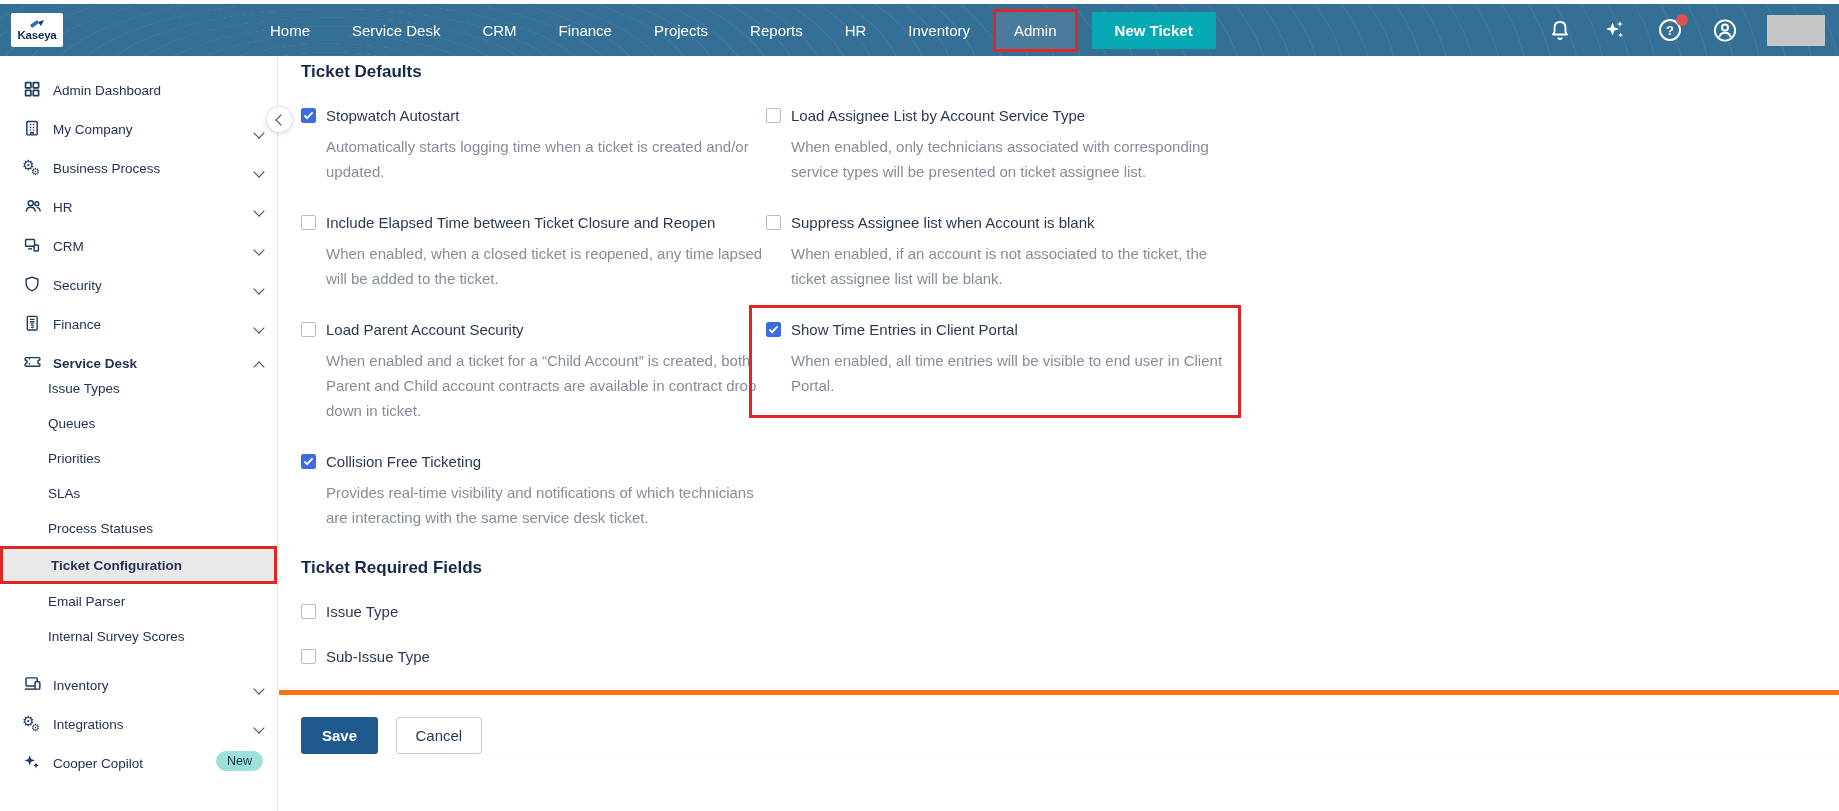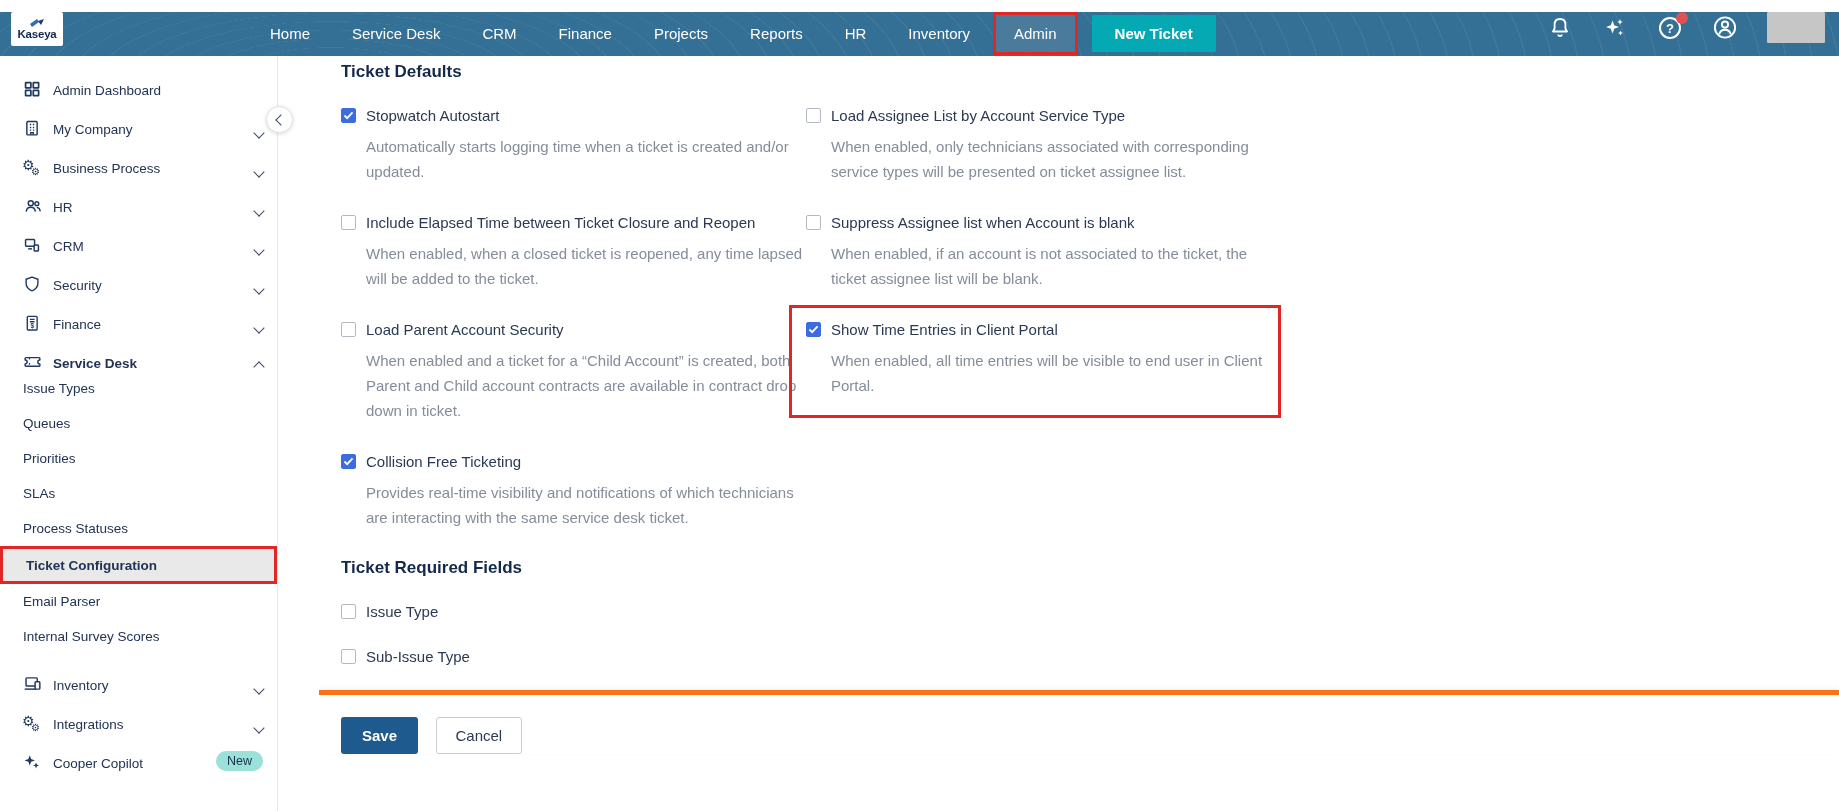--- a/index.html
+++ b/index.html
@@ -1,22 +1,22 @@
 <!DOCTYPE html>
 <html><head>
 <meta charset="utf-8">
 <style>
   * { margin:0; padding:0; box-sizing:border-box; }
   html,body { width:1839px; height:811px; overflow:hidden; }
   #app { position:relative; width:1839px; height:811px; background:#fff;
          font-family:"Liberation Sans", sans-serif; }
 
   
-  .topbar { position:absolute; top:12px; left:0; right:0; height:44px; background:#346f95;
-            display:flex; align-items:flex-start; z-index:10;
+  .topbar { position:absolute; top:4px; left:0; right:0; height:52px; background:#346f95;
+            display:flex; align-items:center; z-index:10;
             background-image:repeating-radial-gradient(ellipse 900px 300px at 18% 160%,
               rgba(255,255,255,0.06) 0 1.5px, rgba(255,255,255,0) 1.5px 26px); }
   .logo-box { margin-left:11px; width:52px; height:34px; background:#fff; border-radius:2px;
               display:flex; flex-direction:column; align-items:center; justify-content:center; }
   .logo-mark { line-height:8px; }
   .logo-text { font-size:11.5px; font-weight:700; color:#12284d; letter-spacing:-0.2px; line-height:12px; }
   .nav { display:flex; align-items:center; margin-left:186px; }
   .nav-item { color:#fff; font-size:15px; font-weight:500; padding:13px 21px; cursor:pointer; white-space:nowrap; }
   .nav-item.admin-active { background:#4a7a9c; border:3px solid #e12726; padding:10px 18px; margin-left:2px; }
   .btn-new-ticket { margin-left:14px; background:#04a9b4; color:#fff; border:none; border-radius:1px;
@@ -29,35 +29,35 @@
   
   .sidebar { position:absolute; top:48px; left:0; bottom:0; width:278px; background:#fff;
              border-right:1px solid #e4e7ea; padding-top:11px; overflow:hidden; z-index:5; }
   .side-item { display:flex; align-items:flex-end; height:39px; padding:0 14px 0 20px; cursor:pointer; }
   .side-icon { width:24px; display:flex; justify-content:center; color:#1f3a60; flex:none; }
   .side-label { margin-left:9px; font-size:13.5px; font-weight:500; color:#223353; flex:1 1 auto; white-space:nowrap; }
   .side-item.bold .side-label { font-weight:700; }
   .chev { width:8px; height:8px; border-right:1.6px solid #3c4a63; border-bottom:1.6px solid #3c4a63;
           transform:rotate(45deg); margin-top:-4px; flex:none; }
   .chev.up { transform:rotate(-135deg); margin-top:4px; }
-  .sub-item { display:flex; align-items:center; height:35px; padding-left:23px; font-size:13.5px;
+  .sub-item { display:flex; align-items:center; height:35px; padding-left:48px; font-size:13.5px;
               color:#223353; cursor:pointer; white-space:nowrap; }
   .sub-item.selected { height:38px; background:#e9e9e9; border:3px solid #e12726; font-weight:700; }
   .badge-new { margin-left:9px; background:#9ce0da; color:#143247; font-size:12.5px;
                padding:3px 11px; border-radius:999px; }
   .gears-wrap { position:relative; font-size:14px; line-height:14px; color:#1f3a60; width:20px; height:18px; }
   .gears-wrap .g2 { position:absolute; font-size:10px; left:9px; top:7px; }
   .collapse-btn { position:absolute; left:266px; top:106px; width:27px; height:27px; border-radius:50%;
                   background:#fff; border:1px solid #dfe2e6; box-shadow:0 1px 4px rgba(0,0,0,.14);
                   display:flex; align-items:center; justify-content:center; cursor:pointer; z-index:20; }
   .collapse-btn .chev { transform:rotate(135deg); margin:0 0 0 3px; }
 
   
   .main { position:absolute; top:48px; left:279px; right:0; bottom:0; background:#fff;
-          border-top:1px solid #e8ebee; padding:13px 0 0 22px; overflow:hidden;margin-left:40px; }
+          border-top:1px solid #e8ebee; padding:13px 0 0 22px; overflow:hidden; }
   .section-title { font-size:17px; font-weight:700; color:#15294b; margin-bottom:22px; }
   .opt-grid { display:grid; grid-template-columns:465px 520px; align-items:start; }
   .opt { margin-bottom:27px; }
   .opt-head { display:flex; align-items:flex-start; }
   .cb { width:15px; height:15px; border:1px solid #b3bac3; border-radius:2px; background:#fff;
         margin-top:4px; flex:none; display:flex; align-items:center; justify-content:center; cursor:pointer; }
   .cb.checked { background:#3d6ce0; border-color:#3d6ce0; }
   .opt-label { margin-left:10px; font-size:15px; color:#2b3a52; line-height:23px; max-width:430px; }
   .opt-desc { margin:7px 0 0 25px; font-size:15px; color:#848d99; line-height:25px; max-width:440px; }
   .highlight-box { border:3px solid #e12726; margin:-13px 0 0 -17px; padding:10px 14px 17px;

